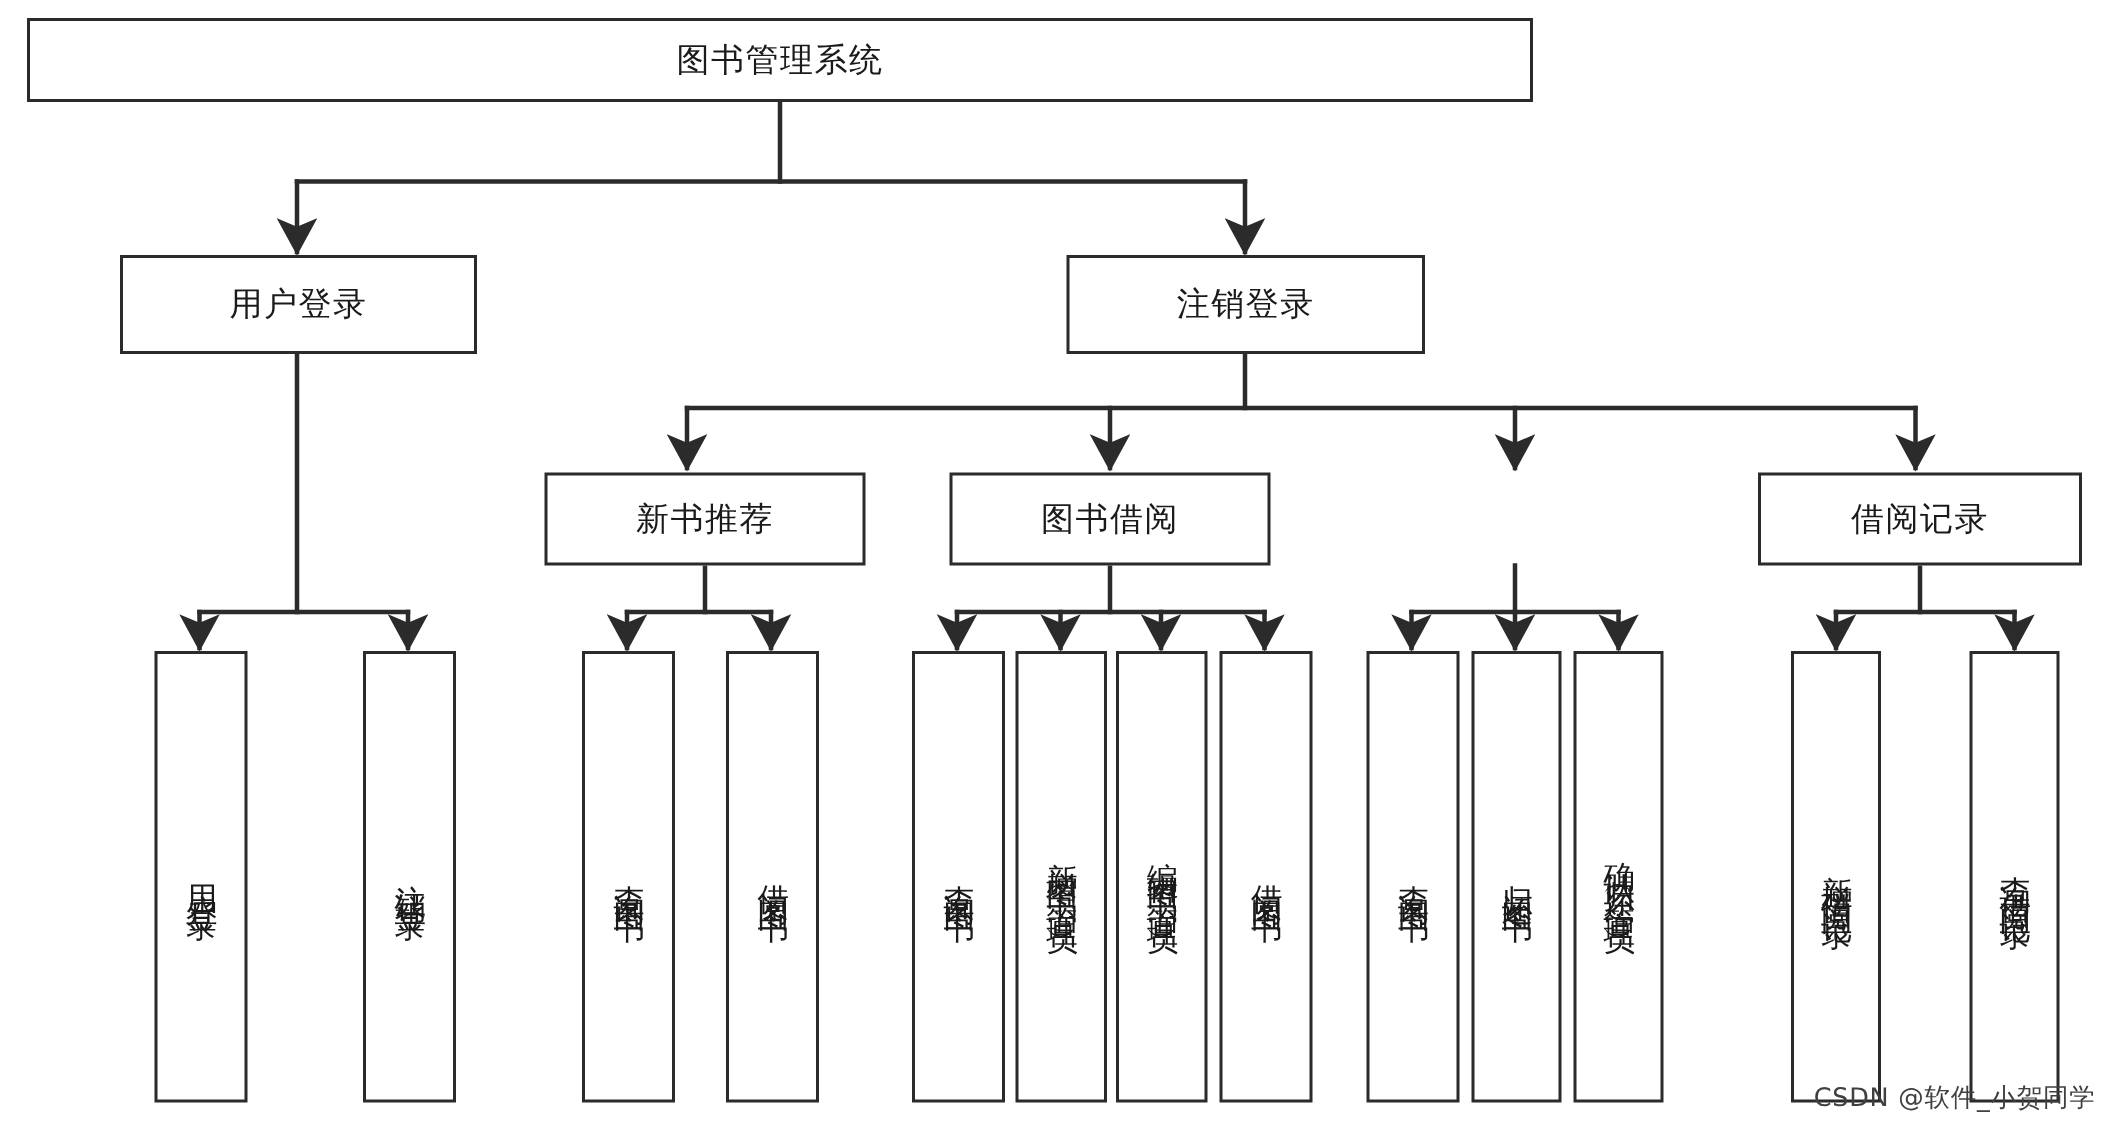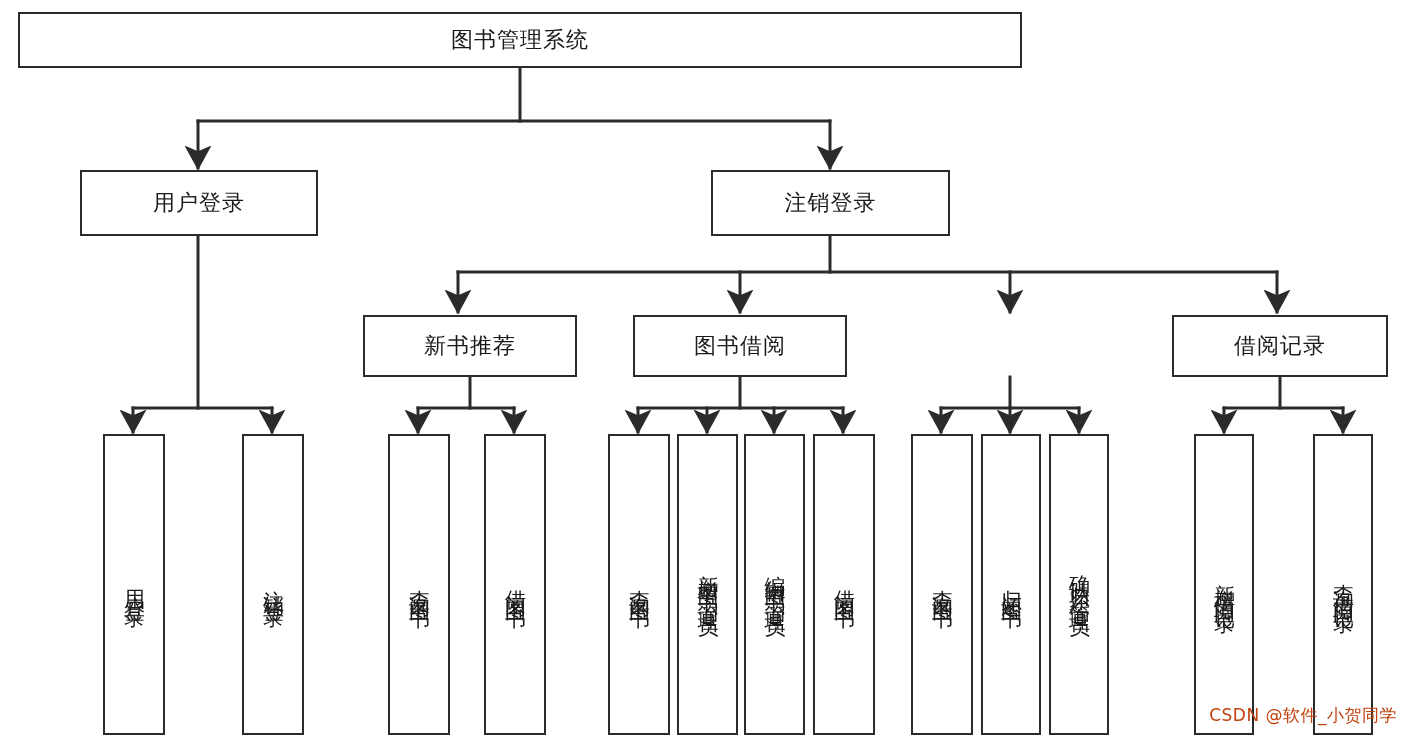--- a/index.html
+++ b/index.html
@@ -47,23 +47,23 @@
     letter-spacing: 6px;
     line-height: 1;
     white-space: nowrap;
   }
   .node .htext {
     white-space: nowrap;
   }
   #watermark {
     position: absolute;
     right: 8px;
-    bottom: 20px;
+    bottom: 4px;
     font-size: 17px;
-    color: #c2410c;
+    color: #404040;
     letter-spacing: 0.5px;
     white-space: nowrap;
   }
 </style>
 </head>
 <body>
 
 <div id="canvas">
 
   <svg id="edges" viewBox="0 0 1405 747">

